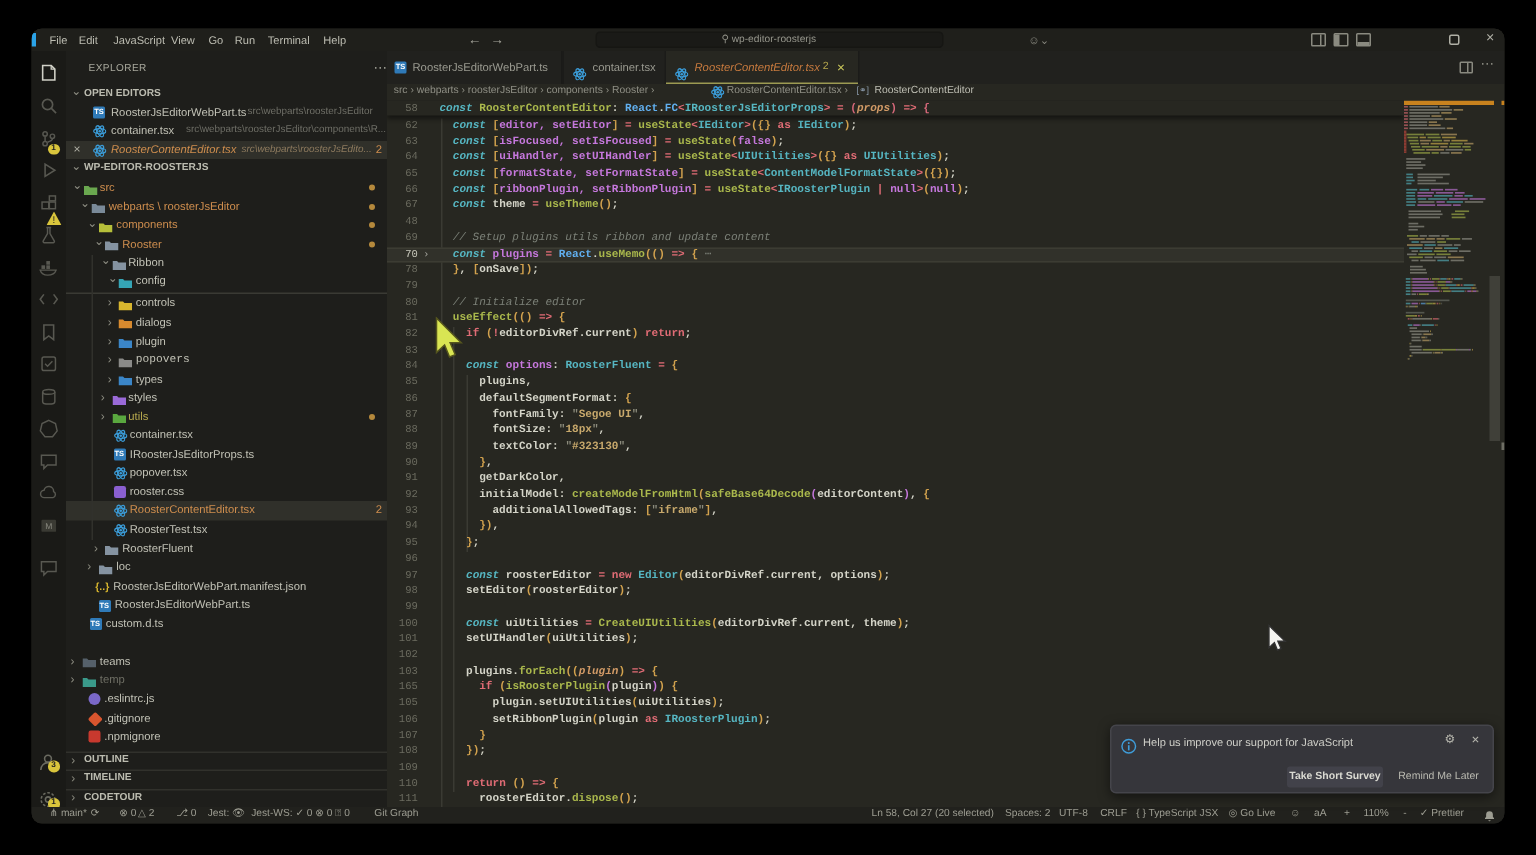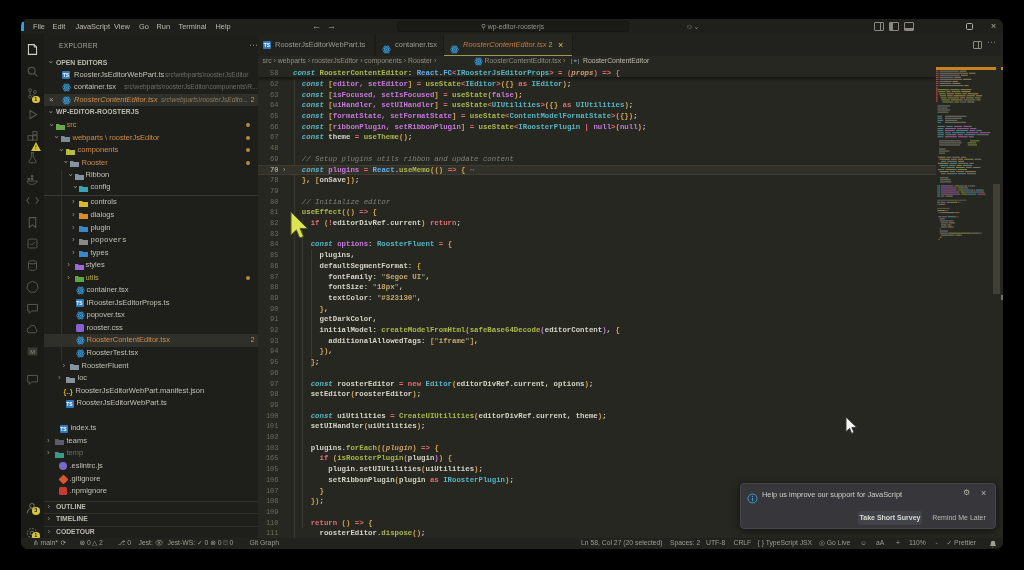--- a/index.html
+++ b/index.html
@@ -362,23 +362,23 @@
         <span style="position:absolute;left:33.50px;">loc</span>
       </div>
 <div class="row" style="top:350.68px">
         <span style="position:absolute;left:19.50px;top:1px;color:#d8b62e;font-size:7px;font-weight:bold">{..}</span>
         <span style="position:absolute;left:31.50px;">RoosterJsEditorWebPart.manifest.json</span>
       </div>
 <div class="row" style="top:363.23px">
         <span style="position:absolute;left:21.50px;top:2.3px;width:8px;height:8px;background:#2f7ab8;border-radius:1px;color:#fff;font-size:5px;line-height:8px;text-align:center;font-weight:bold">TS</span>
         <span style="position:absolute;left:32.50px;">RoosterJsEditorWebPart.ts</span>
       </div>
-<div class="row" style="top:388.33px">
+<div class="row" style="top:375.78px">
         <span style="position:absolute;left:15.50px;top:2.3px;width:8px;height:8px;background:#2f7ab8;border-radius:1px;color:#fff;font-size:5px;line-height:8px;text-align:center;font-weight:bold">TS</span>
-        <span style="position:absolute;left:26.50px;">index.ts</span>
+        <span style="position:absolute;left:26.50px;">custom.d.ts</span>
       </div>
 <div class="row" style="top:400.88px">
         <span class="chev" style="left:3.00px;top:0px">›</span>
         <span style="position:absolute;left:10.50px;top:2.5px;width:9px;height:7px"><svg width="9" height="7" viewBox="0 0 9 7">
             <path d="M0 1h3l1 1h5v5H0z" fill="#55606a"></path>
           </svg></span>
         <span style="position:absolute;left:22.50px;">teams</span>
       </div>
 <div class="row" style="top:413.43px">
         <span class="chev" style="left:3.00px;top:0px">›</span>

